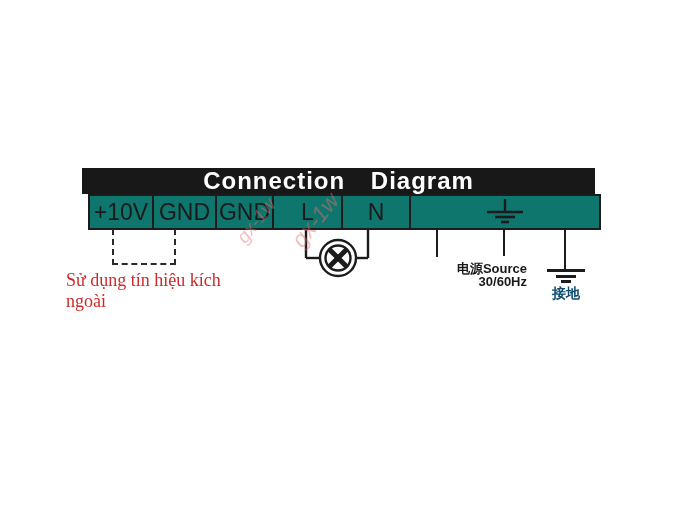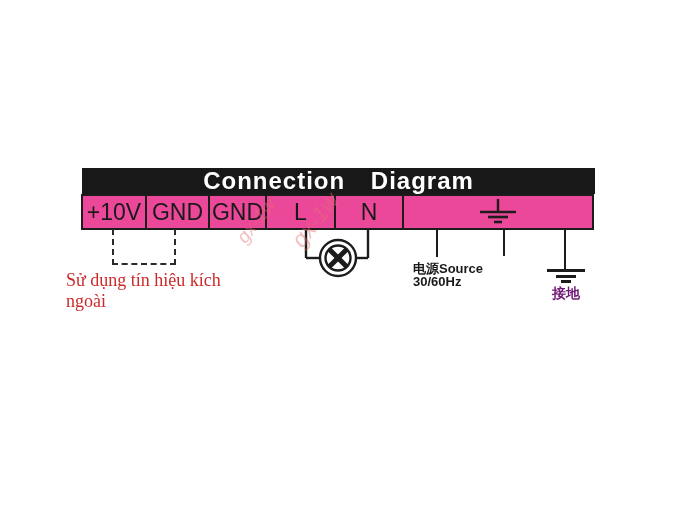--- a/index.html
+++ b/index.html
@@ -19,24 +19,24 @@
     display:flex;align-items:center;justify-content:center;
   }
   .header-bar .title{
     color:#ffffff;font-size:24px;font-weight:bold;
     letter-spacing:1px;word-spacing:18px;
     line-height:26px;white-space:nowrap;
   }
 
   
   .terminal-row{
-    left:81px;top:194px;width:513px;height:36px;
+    left:88px;top:194px;width:513px;height:36px;
     box-sizing:border-box;
     border:2px solid #1c1c1c;
-    background:#ec4899;
+    background:#0f766e;
     display:flex;
   }
   .terminal-cell{
     box-sizing:border-box;
     border-right:2px solid #1c1c1c;
     display:flex;align-items:center;justify-content:center;
     font-size:23px;color:#1a1a1a;
     flex:0 0 auto;
   }
   .terminal-cell:last-child{border-right:none;flex:1 1 auto;}
@@ -48,27 +48,27 @@
   .bar{background:#1c1c1c;height:3px;}
 
   
   .red-note{
     color:#cc2a2a;
     font-family:"Liberation Serif", serif;
     font-size:18px;line-height:21px;
     white-space:nowrap;
   }
   .power-note{
-    width:114px;text-align:left;
+    width:114px;text-align:right;
     font-size:13px;font-weight:bold;line-height:13px;
     color:#1a1a1a;white-space:nowrap;
   }
   .earth-label{
     width:56px;text-align:center;
-    font-size:14px;font-weight:bold;color:#701a75;
+    font-size:14px;font-weight:bold;color:#0c4a6e;
   }
 
   
   .watermark{
     color:rgba(228,110,110,0.45);
     font-size:21px;font-style:italic;
     transform:rotate(-52deg);transform-origin:0 0;
     pointer-events:none;z-index:5;white-space:nowrap;
   }
 </style>

